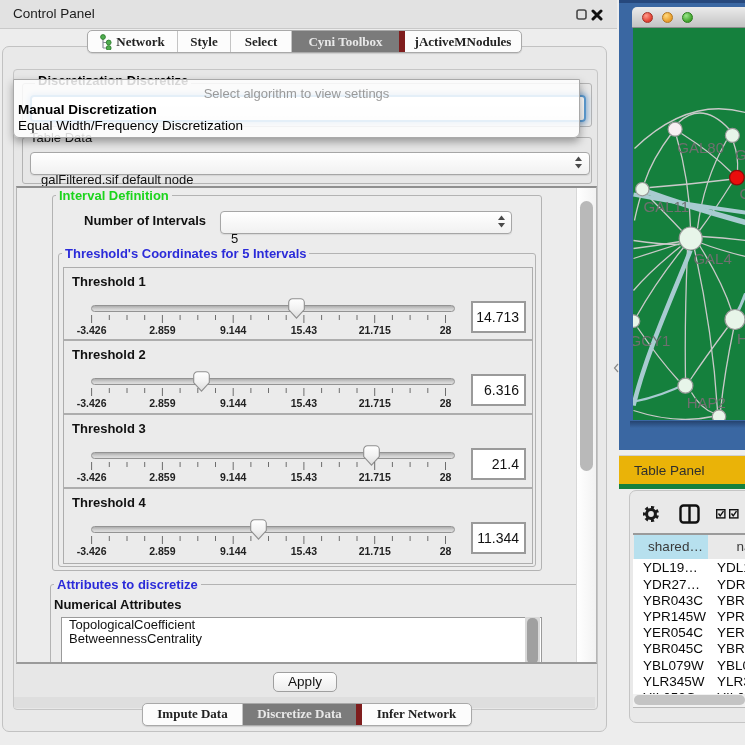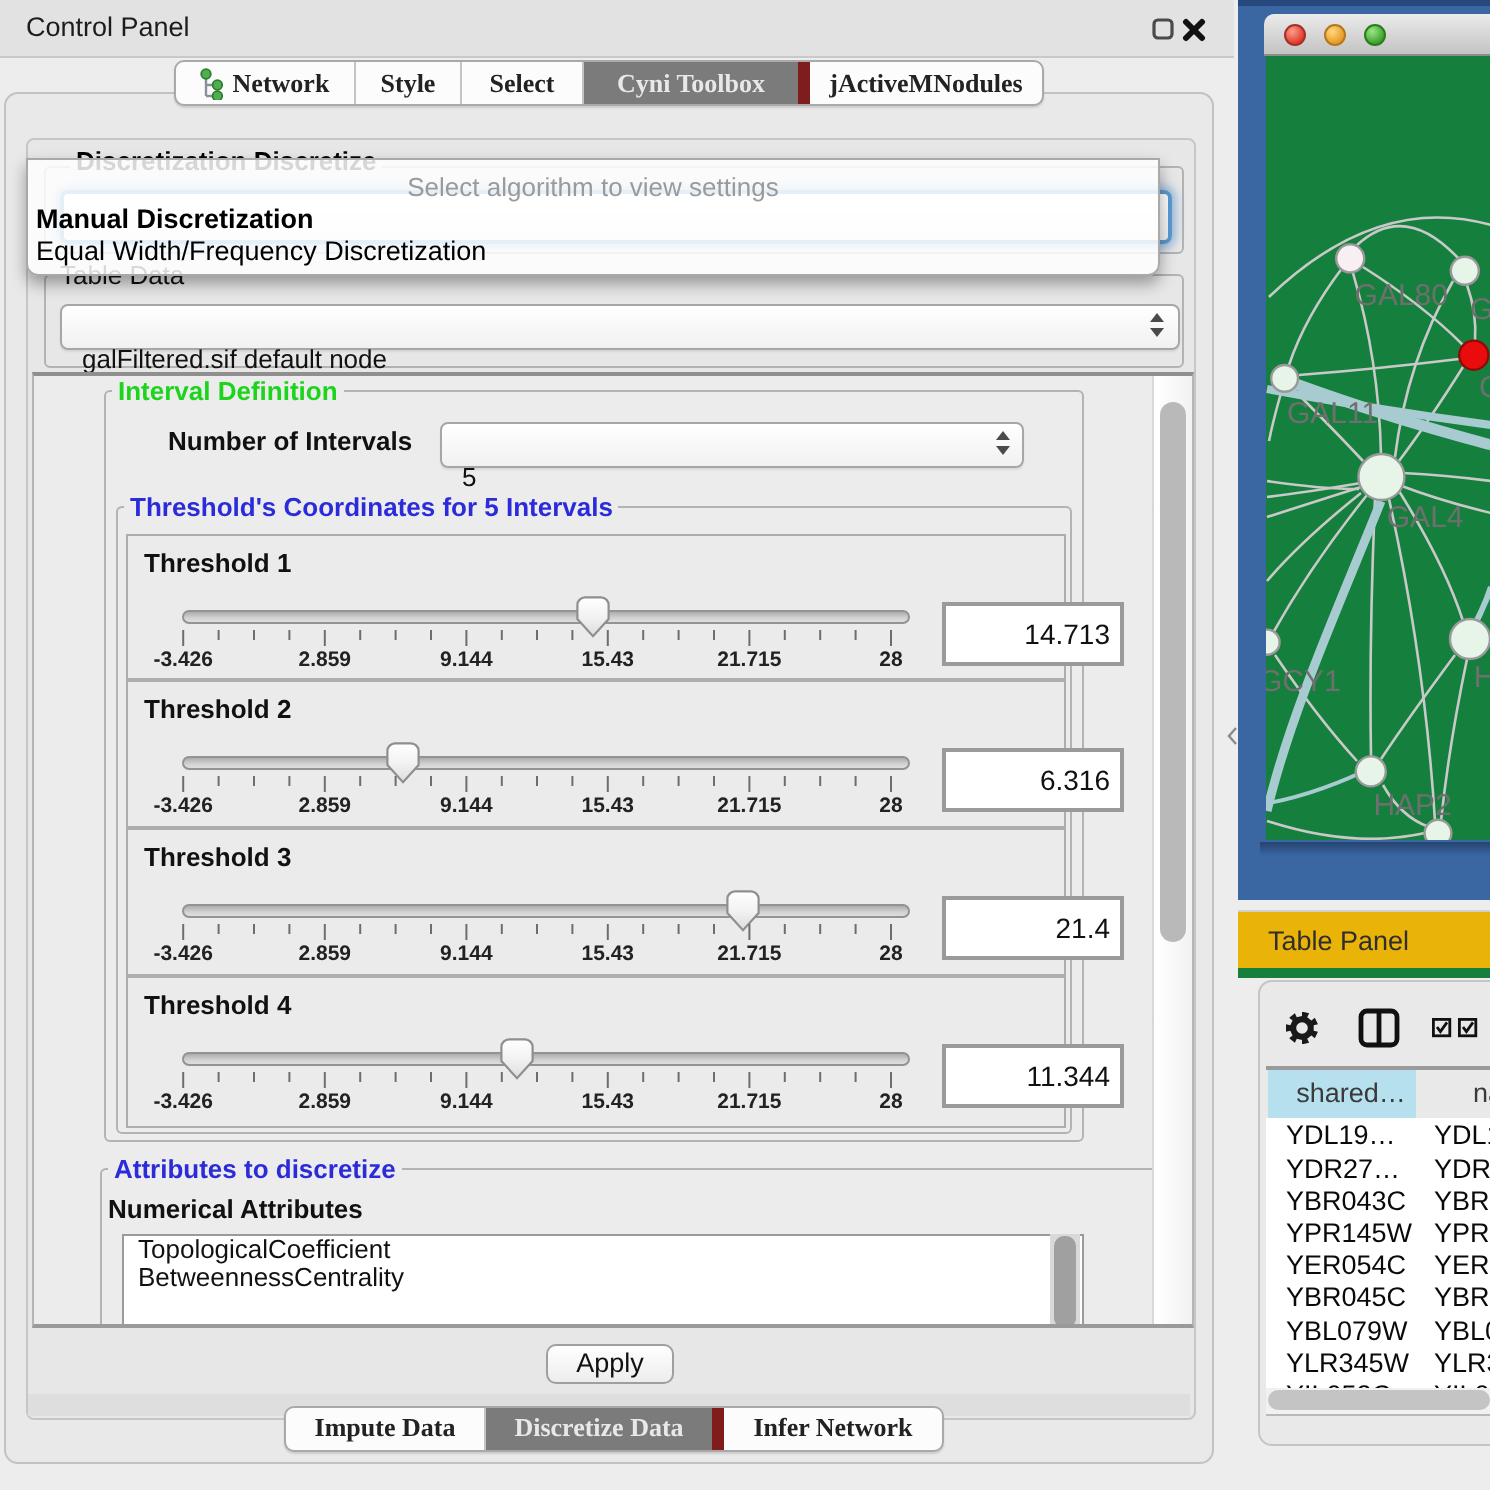--- a/index.html
+++ b/index.html
@@ -34,21 +34,21 @@
   #vsb .th{position:absolute;left:2.5px;top:15px;width:13px;height:270px;background:#b9b9b9;border-radius:7px;}
   
   .tpanel{position:absolute;left:46px;width:468px;background:#ebebeb;border:1px solid #adadad;}
   .tptitle{position:absolute;left:8px;top:6px;font-size:13px;font-weight:bold;color:#111;}
   .track{position:absolute;left:27px;top:36.5px;width:362px;height:5px;border:1px solid #939393;
     border-radius:4px;background:linear-gradient(#adadad,#d2d2d2 60%,#dedede);}
   .thumb{position:absolute;top:30px;width:17px;height:21px;}
   .slab{position:absolute;top:56px;width:60px;text-align:center;font-size:10.5px;font-weight:bold;color:#222;}
   .vbox{position:absolute;left:407px;top:33px;width:46px;height:28px;background:#fff;
     border:2px solid #9a9a9a;font-size:14px;color:#111;display:flex;align-items:center;
-    justify-content:flex-end;padding-right:5px;padding-left:36px;}
+    justify-content:flex-end;padding-right:5px;}
   
   #attrlist{position:absolute;left:44px;top:429px;width:479px;height:60px;background:#fff;
     border:1px solid #9a9a9a;font-size:13px;color:#111;}
   #attrlist div{padding-left:7px;line-height:13.6px;}
   
   #popup{position:absolute;left:13px;top:79px;width:565px;height:57px;
     background:rgba(255,255,255,0.84);border:1px solid #a9a9a9;border-radius:0 0 6px 6px;
     box-shadow:0 4px 8px rgba(0,0,0,0.35);}
   
   

